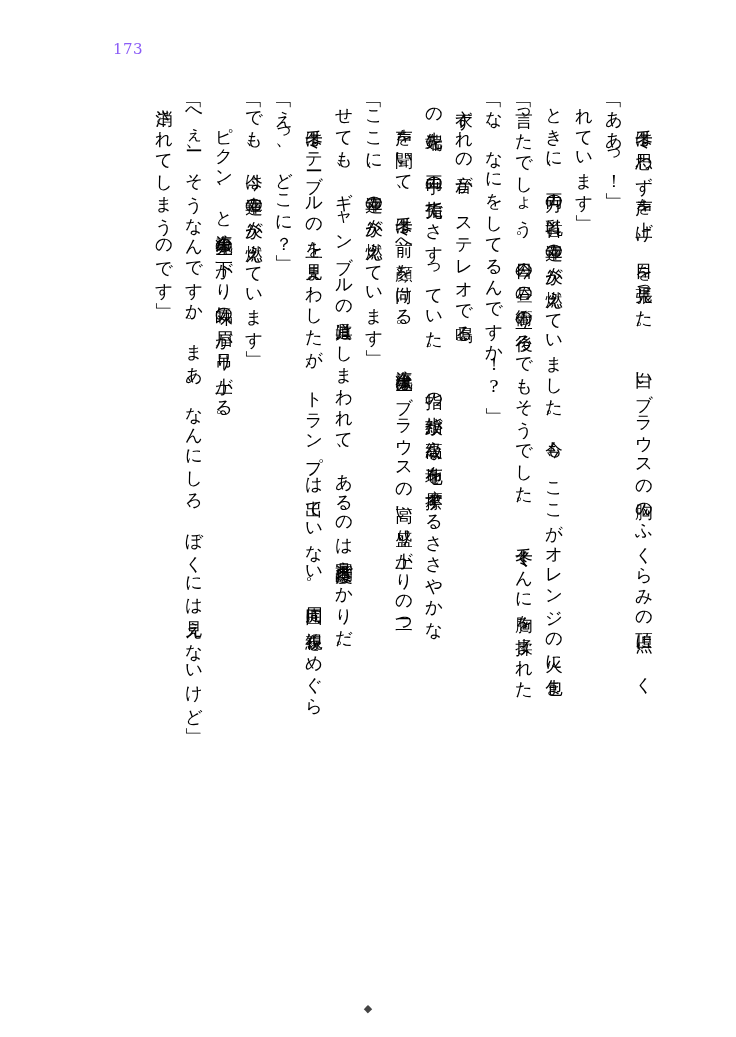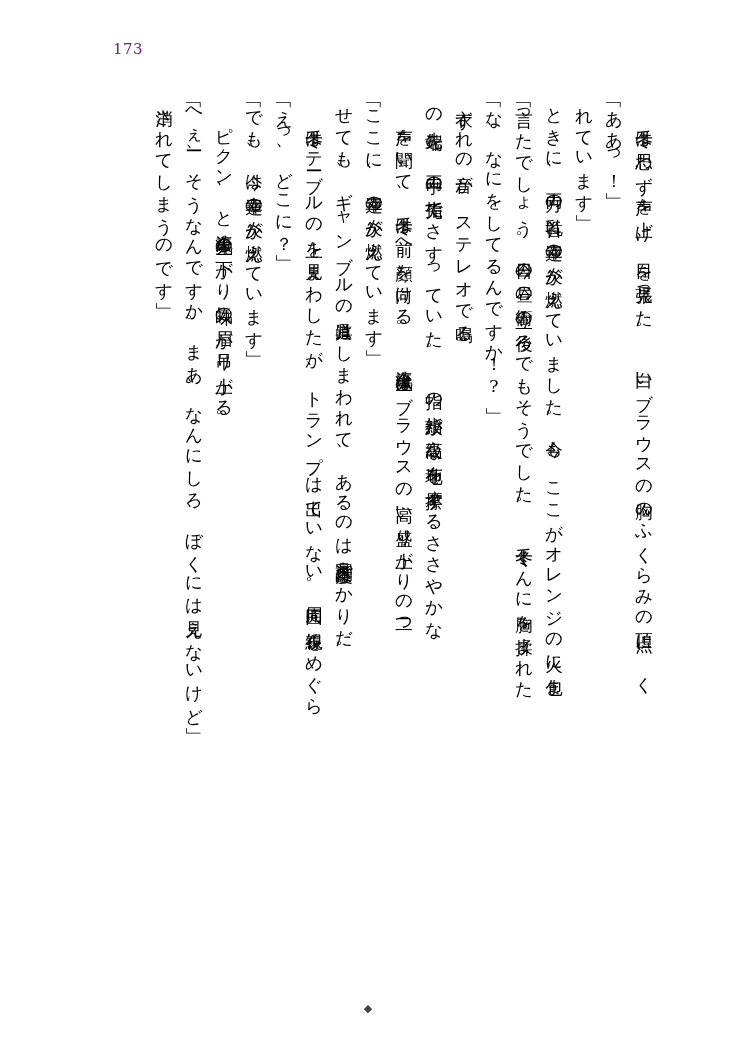--- a/index.html
+++ b/index.html
@@ -26,21 +26,21 @@
   }
 
   
   .page-number {
     position: absolute;
     top: 40px;
     left: 113px;
     font-family: "DejaVu Serif", "Liberation Serif", serif;
     font-size: 15px;
     letter-spacing: 0.5px;
-    color: #701a75;
+    color: #8b5cf6;
   }
 
   
   .body-text {
     position: absolute;
     top: 96px;
     right: 84px;
     height: 900px;
     width: 570px;
     display: flex;

